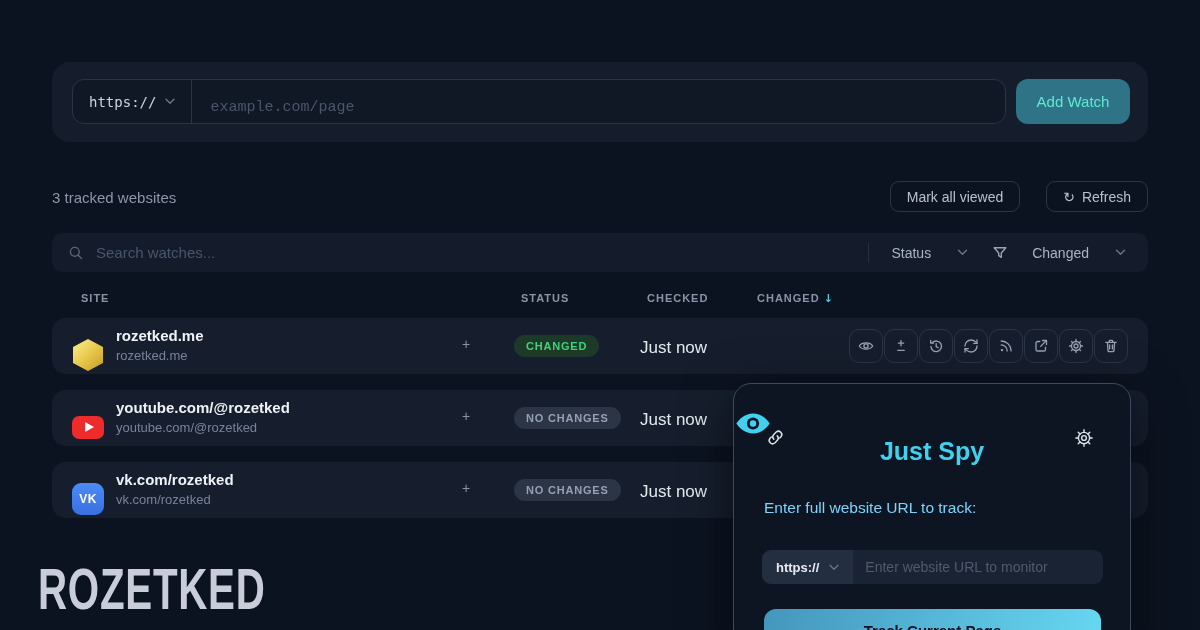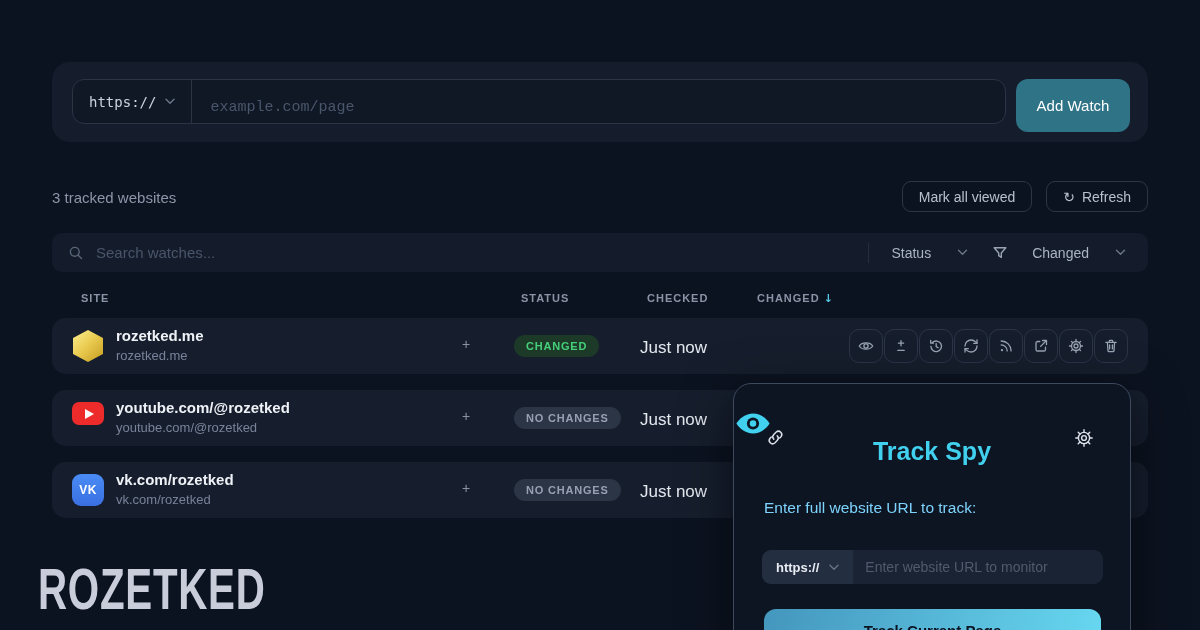--- a/index.html
+++ b/index.html
@@ -24,28 +24,28 @@
     border-right:1px solid #2a3445; cursor:pointer;
     font-family:"DejaVu Sans Mono", monospace; font-size:14px; color:#ccd3dd;
   }
   .url-input {
     flex:1; background:transparent; border:none; outline:none;
     font-family:Liberation Mono, monospace;
     font-size:15px; color:#e9edf3; padding:0 18px;margin-top:12px;
   }
   .url-input::placeholder { color:#49556a; }
   .add-watch-btn {
-    position:absolute; left:964px; top:17px; width:114px; height:53px;
+    position:absolute; left:964px; top:17px; width:114px; height:45px;
     background:#2f7386; border:none; border-radius:12px;
     font-family:"Liberation Sans", sans-serif;
-    font-size:15px; color:#ffffff; cursor:pointer;
+    font-size:15px; color:#5eead4; cursor:pointer;
   }
   
   .tracked-count { position:absolute; left:52px; top:189px; font-size:15px; color:#8d96a8; }
-  .toolbar-btns { position:absolute; top:181px; right:52px; display:flex; gap:14px; }
+  .toolbar-btns { position:absolute; top:181px; right:52px; display:flex; gap:26px; }
   .ghost-btn {
     height:31px; display:flex; align-items:center; gap:7px; padding:0 16px;
     background:transparent; border:1px solid #2b3546; border-radius:9px;
     font-family:"Liberation Sans", sans-serif;
     font-size:14px; color:#b7c0cd; cursor:pointer;
   }
   .refresh-glyph { font-family:"DejaVu Sans", sans-serif; font-size:14px; color:#b7c0cd; }
   
   .filter-bar {
     position:absolute; left:52px; top:233px; width:1096px; height:39px;
@@ -73,21 +73,21 @@
   .th-status { left:512px; }
   .th-checked { left:638px; }
   .th-changed { left:748px; cursor:pointer; }
   .sort-arrow { color:#56c8e8; font-family:"DejaVu Sans", sans-serif; font-size:11px; margin-left:4px; }
   
   .row {
     position:absolute; left:52px; width:1096px; height:56px;
     background:#161e2d; border-radius:14px; cursor:pointer;
   }
   .row1 { top:318px; } .row2 { top:390px; } .row3 { top:462px; }
-  .favicon { position:absolute; left:20px; top:12px; width:32px; height:50px; display:flex; justify-content:center; }
+  .favicon { position:absolute; left:20px; top:12px; width:32px; height:50px; display:flex; align-items:center; justify-content:center; }
   .hex {
     width:30px; height:32px;
     background:linear-gradient(135deg,#f4e076 20%,#e8c94e 50%,#cfa92e 85%);
     clip-path:polygon(50% 0, 100% 25%, 100% 75%, 50% 100%, 0 75%, 0 25%);
   }
   .yt { width:32px; height:23px; background:#ee2b2b; border-radius:7px; display:flex; align-items:center; justify-content:center; }
   .yt-tri { width:0; height:0; border-left:9px solid #ffffff; border-top:5.5px solid transparent; border-bottom:5.5px solid transparent; margin-left:2px; }
   .vk { width:32px; height:32px; border-radius:9px; background:linear-gradient(180deg,#4a8cf5,#3a6fe2); display:flex; align-items:center; justify-content:center; font-size:12px; font-weight:bold; color:#fff; letter-spacing:.5px; }
   .row-title { position:absolute; left:64px; top:9px; font-size:15px; font-weight:bold; color:#eef1f6; }
   .row-url { position:absolute; left:64px; top:30px; font-size:13px; color:#79829a; }
@@ -336,21 +336,21 @@
         </svg>
     </button>
     <div class="popup-logo">
       <span>
         <svg width="38" height="23" viewBox="0 0 40 24">
             <path d="M20 1.5C12 1.5 5.5 7 2.5 12 5.5 17 12 22.5 20 22.5S34.5 17 37.5 12C34.5 7 28 1.5 20 1.5Z" fill="#41d0ee"></path>
             <circle cx="20" cy="12" r="6.4" fill="#0d1523"></circle>
             <circle cx="20" cy="12" r="3.4" fill="#41d0ee"></circle>
           </svg>
       </span>
-      <div class="popup-title">Track Spy</div>
+      <div class="popup-title">Just Spy</div>
     </div>
     <button class="popup-gear-icon">
       <svg width="20" height="20" viewBox="0 0 20 20" fill="none" stroke="currentColor" stroke-width="1.4" stroke-linecap="round">
           <circle cx="10" cy="10" r="2.4"></circle>
           <circle cx="10" cy="10" r="5.6"></circle>
           <path d="M10 1.8v2.6M10 15.6v2.6M18.2 10h-2.6M4.4 10H1.8M15.8 4.2L14 6M6 14l-1.8 1.8M15.8 15.8L14 14M6 6L4.2 4.2"></path>
         </svg>
     </button>
     <div class="popup-prompt">Enter full website URL to track:</div>
     <div class="popup-url-box">

